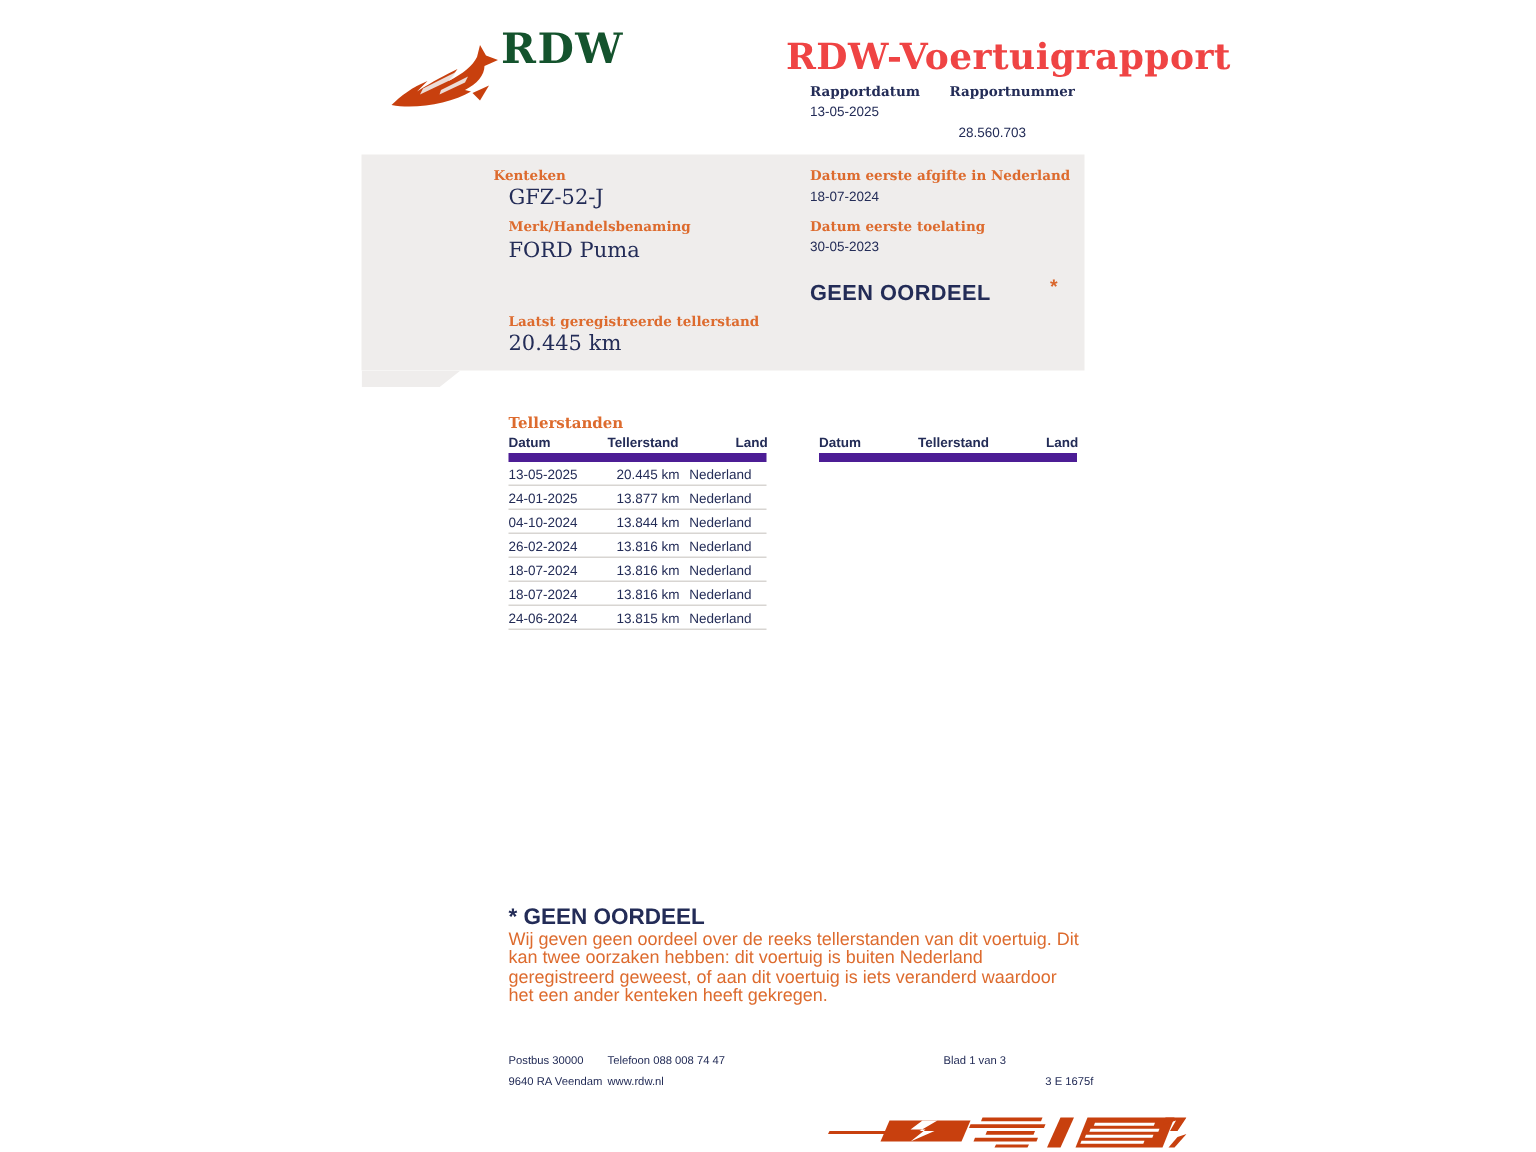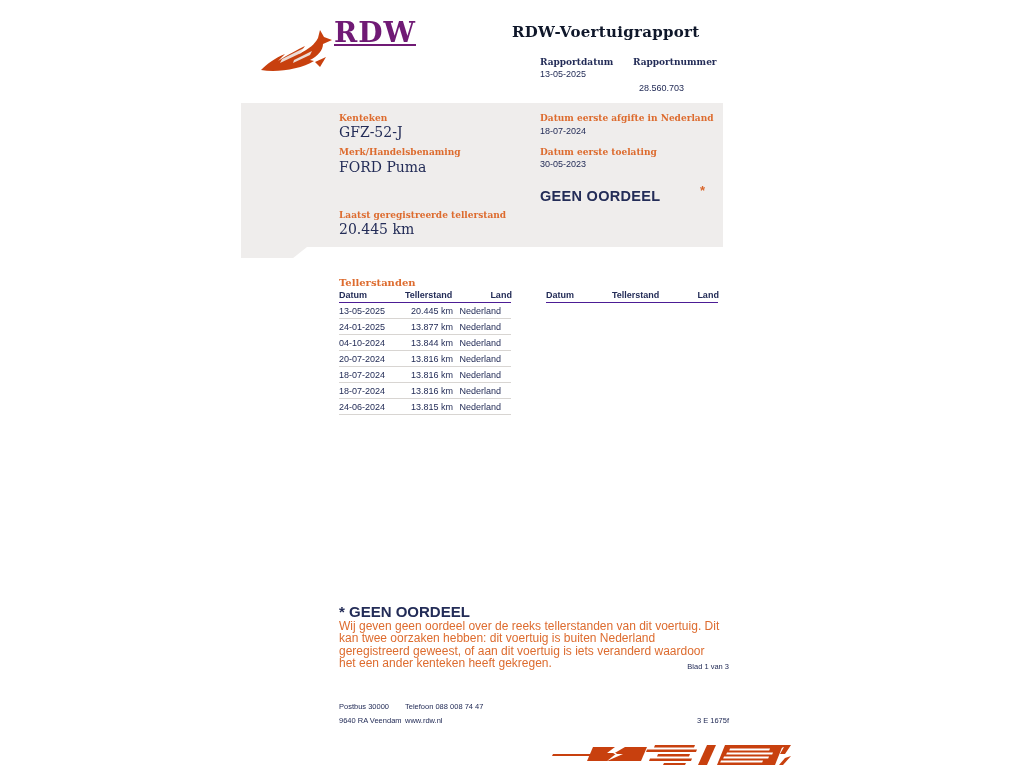--- a/index.html
+++ b/index.html
@@ -4,72 +4,72 @@
 <style>
   * { margin:0; padding:0; box-sizing:border-box; }
   html,body { width:1024px; height:768px; background:#ffffff; overflow:hidden; }
   body { position:relative; font-family:"Liberation Sans", sans-serif; color:#232c57; }
 
   .abs { position:absolute; }
   .serif { font-family:"DejaVu Serif", serif; }
 
   
   #logo-bird { left:260px; top:29px; width:74px; height:44px; }
-  #logo-word { left:334px; top:16px; font-size:28px; font-weight:600; color:#701a75; letter-spacing:1px;text-decoration:underline; }
-  #report-title { left:512px; top:23px; font-size:15px; font-weight:600; color:#0f172a; letter-spacing:0.3px; }
+  #logo-word { left:334px; top:16px; font-size:28px; font-weight:600; color:#14532d; letter-spacing:1px; }
+  #report-title { left:524px; top:23px; font-size:24px; font-weight:600; color:#ef4444; letter-spacing:0.3px; }
   .hdr-label { font-size:9px; font-weight:700; color:#232c57; }
   .hdr-value { font-size:9px; color:#232c57; }
   #rapportdatum-label  { left:540px; top:57px; }
   #rapportdatum-value  { left:540px; top:69px; }
   #rapportnummer-label { left:633px; top:57px; }
   #rapportnummer-value { left:607px; top:83px;margin-left:32px; }
 
   
   #summary-box { left:241px; top:103px; width:482px; height:144px; background:#efedec; }
   #summary-box-tab { left:241px; top:247px; width:66px; height:11px; background:#efedec;
                      clip-path:polygon(0 0, 100% 0, 79% 100%, 0 100%); }
   .fld-label { font-size:9px; font-weight:700; color:#dd6b2e; }
   .fld-big   { font-size:14px; color:#232c57; }
   .fld-value { font-size:9px; color:#232c57; }
-  #kenteken-label   { left:339px; top:113px; }
+  #kenteken-label   { left:329px; top:113px; }
   #kenteken-value   { left:339px; top:124px; }
   #merk-label       { left:339px; top:147px; }
   #merk-value       { left:339px; top:159px; }
   #teller-label     { left:339px; top:210px; }
   #teller-value     { left:339px; top:221px; }
   #afgifte-label    { left:540px; top:113px; }
   #afgifte-value    { left:540px; top:126px; }
   #toelating-label  { left:540px; top:147px; }
   #toelating-value  { left:540px; top:159px; }
   #oordeel-banner   { left:540px; top:188px; font-size:14.5px; font-weight:700; letter-spacing:0.3px; color:#232c57; }
   #oordeel-asterisk { left:700px; top:183px; font-size:13px; font-weight:700; color:#d9662c; }
 
   
   #tellerstanden-title { left:339px; top:277px; font-size:10px; font-weight:700; color:#dd6b2e; }
   .km-table { width:172px; font-size:9px; }
   #km-table-left  { left:339px; top:290px; }
   #km-table-right { left:546px; top:290px; }
   .km-head { display:flex; font-weight:700; color:#232c57;
-             border-bottom:1px solid #4c1d95; padding-bottom:2px;gap:38px; }
+             border-bottom:6px solid #4c1d95; padding-bottom:2px;gap:38px; }
   .trow { display:flex; border-bottom:1px solid #d8d5d2; padding:3px 0 2px 0; }
   .c0 { width:62px; text-align:left; }
   .c1 { width:52px; text-align:right; }
   .c2 { width:48px; text-align:right; }
 
   
   #footnote-title { left:339px; top:603px; font-size:15px; font-weight:700; color:#232c57; }
   #footnote-body  { left:339px; top:620px; width:382px; font-size:12px; line-height:12.3px; color:#dd6b2e; }
 
   
   .ftr { font-size:7.5px; color:#232c57; }
   #ftr-address1 { left:339px; top:702px; }
   #ftr-address2 { left:339px; top:716px; }
   #ftr-phone    { left:405px; top:702px; }
   #ftr-site     { left:405px; top:716px; }
-  #ftr-page     { left:629px; top:662px; width:100px; text-align:right; }
+  #ftr-page     { left:629px; top:702px; width:100px; }
   #ftr-code     { left:629px; top:716px; width:100px; text-align:right; }
 
   
   #stripes { left:549px; top:742px; width:242px; height:26px; }
 </style>
 </head>
 <body>
 
 <svg id="logo-bird" class="abs" viewBox="0 0 74 44">
   <path fill="#c8400e" d="M1 41 C7 35 15 29 25 25 L18 32 C29 25 37 21 45 17 L39 25 C49 20 55 15 58 9 L60 1 L64 8 L72 11 L63 15 C63 21 58 27 50 31 L54 32 C41 40 17 44 1 41 Z"></path>
@@ -119,21 +119,21 @@
         <span class="c0">24-01-2025</span>
         <span class="c1">13.877 km</span>
         <span class="c2">Nederland</span>
       </div>
       <div class="trow">
         <span class="c0">04-10-2024</span>
         <span class="c1">13.844 km</span>
         <span class="c2">Nederland</span>
       </div>
       <div class="trow">
-        <span class="c0">20-07-2024</span>
+        <span class="c0">26-02-2024</span>
         <span class="c1">13.816 km</span>
         <span class="c2">Nederland</span>
       </div>
       <div class="trow">
         <span class="c0">18-07-2024</span>
         <span class="c1">13.816 km</span>
         <span class="c2">Nederland</span>
       </div>
       <div class="trow">
         <span class="c0">18-07-2024</span>

